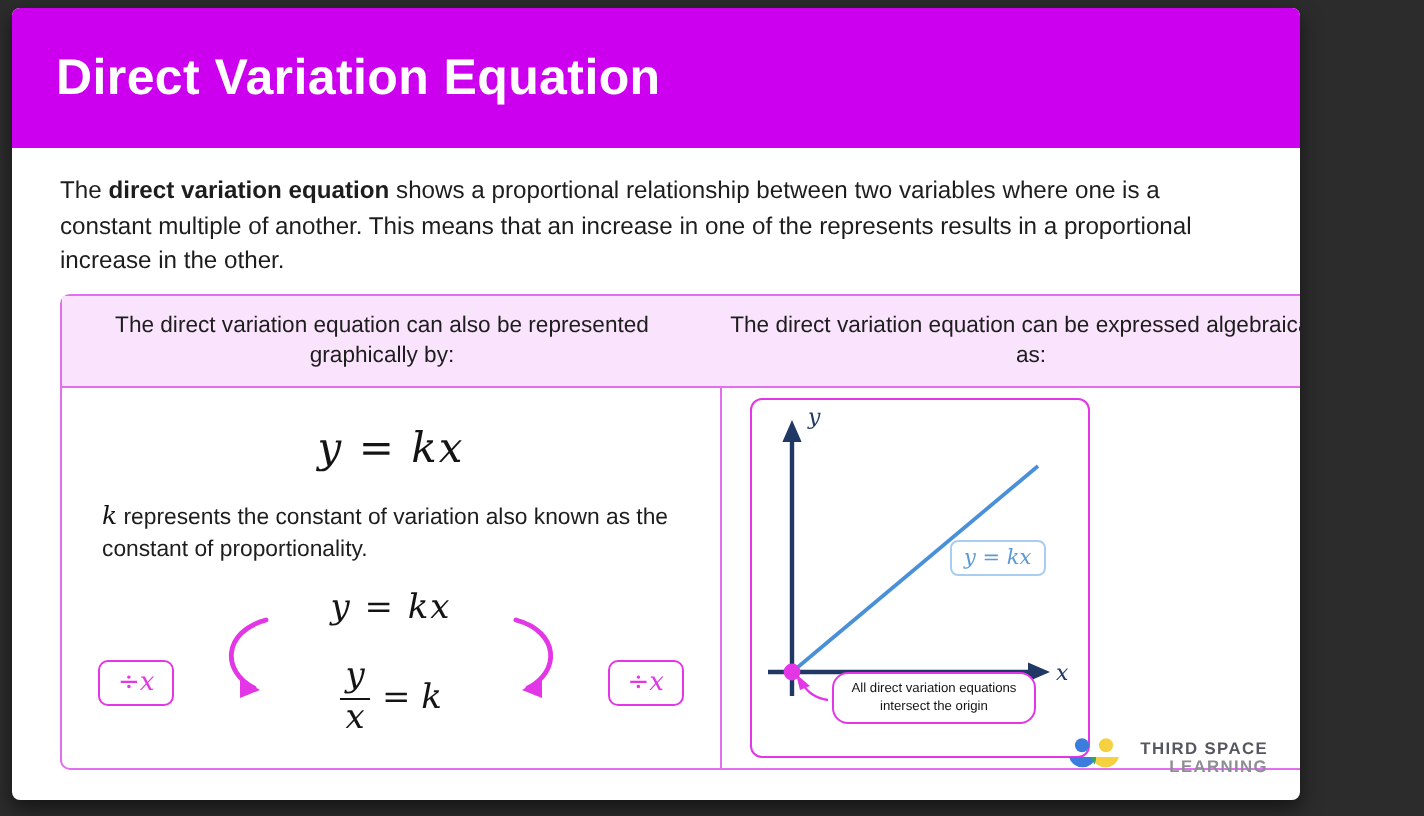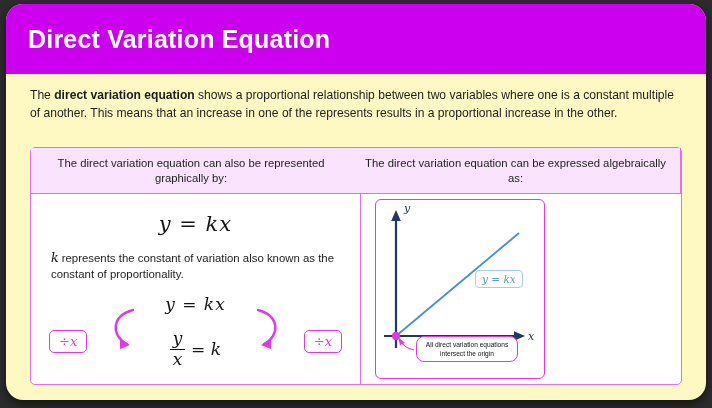--- a/index.html
+++ b/index.html
@@ -9,24 +9,24 @@
     width: 712px;
     height: 408px;
     overflow: hidden;
     font-family: "Liberation Sans", sans-serif;
   }
 
   #card {
     position: absolute;
     left: 6px;
     top: 4px;
-    width: 700px;
+    width: 644px;
     height: 396px;
-    background: #fef9c3;
-    border-radius: 17px;
+    background: #ffffff;
+    border-radius: 4px;
     overflow: hidden;
     box-shadow: 0 4px 10px rgba(0,0,0,0.55);
   }
 
   
   #header {
     height: 70px;
     background: #cc00ee;
     display: flex;
     align-items: center;
@@ -330,14 +330,27 @@
 
           <div id="ykx-label">y = kx</div>
           <div id="callout">All direct variation equations intersect the origin</div>
         </div>
 
 
       </div>
     </div>
   </div>
 
+  <div id="logo">
+    <svg width="30" height="22" viewBox="0 0 30 22">
+      <circle cx="8" cy="4.6" r="3.5" fill="#3b7ddd"></circle>
+      <circle cx="20" cy="4.6" r="3.5" fill="#f5d142"></circle>
+      <path d="M 1.5 10.5 A 7 7 0 0 0 15 10.5 Z" fill="#3b7ddd"></path>
+      <path d="M 13 10.5 A 7 7 0 0 0 26.5 10.5 Z" fill="#f5d142"></path>
+      <path d="M 13 10.5 L 15 10.5 A 7 7 0 0 1 14.2 14.2 A 7 7 0 0 1 13 10.5 Z" fill="#34a853"></path>
+    </svg>
+    <div id="logo-text">
+      <span id="logo-line1">THIRD SPACE</span>
+      <span id="logo-line2">LEARNING</span>
+    </div>
+  </div>
 
 </div>
 
 </body></html>

